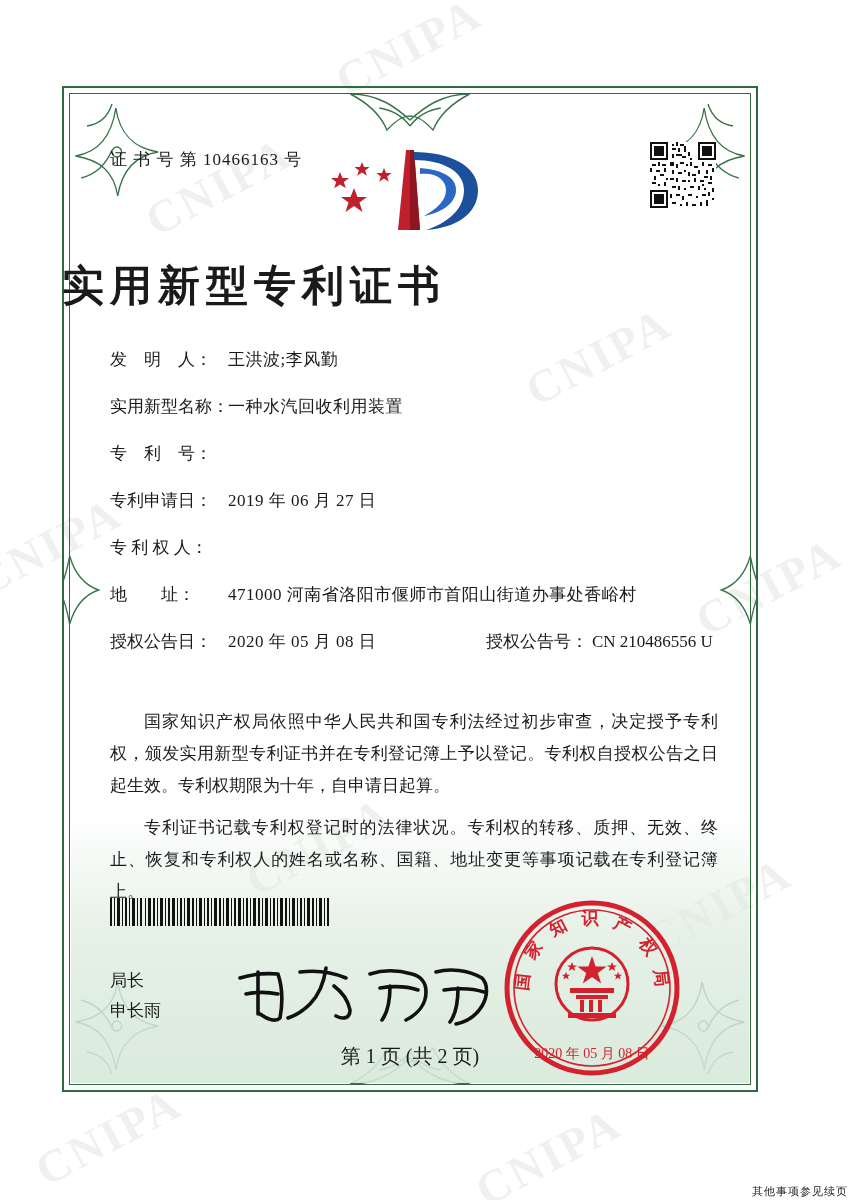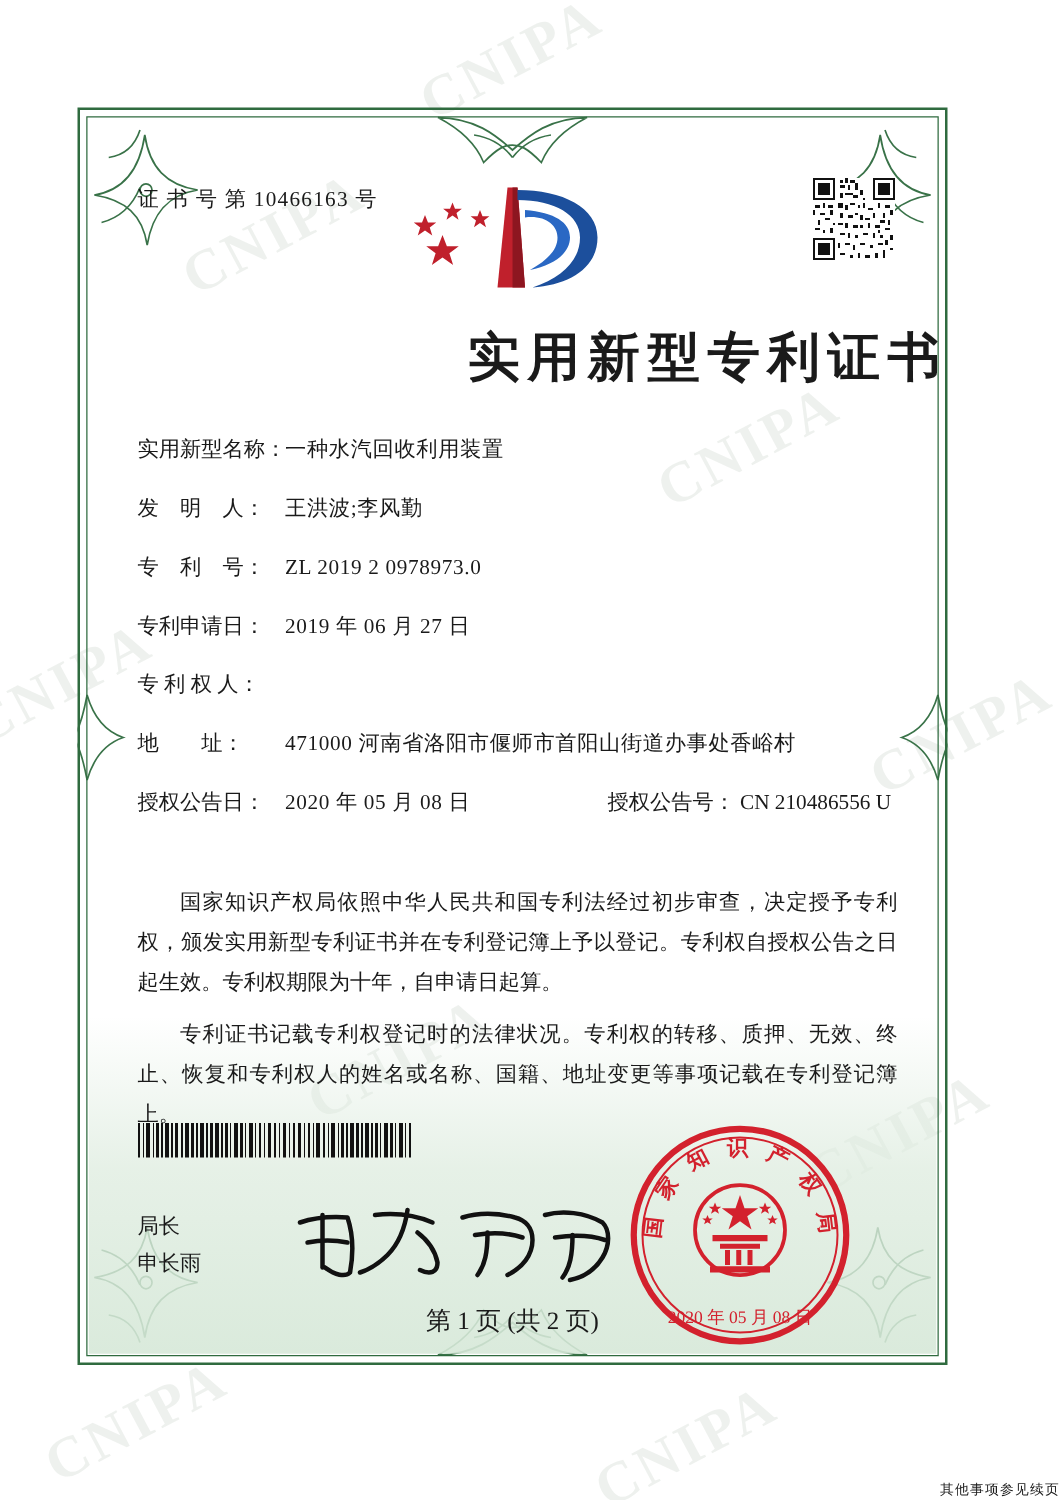--- a/index.html
+++ b/index.html
@@ -102,21 +102,21 @@
     transform: translateX(-50%);
     width: 200px;
     height: 100px;
   }
 
   .main-title {
     position: absolute;
     left: 0;
     right: 0;
     top: 172px;
-    text-align: right;
+    text-align: left;
     font-size: 42px;
     font-weight: bold;
     letter-spacing: 6px;
     font-family: "DejaVu Serif", "Liberation Serif", serif;
   }
 
   .fields {
     position: absolute;
     left: 48px;
     right: 40px;
@@ -381,30 +381,29 @@
       <polygon points="100,6 104,6 110,86 100,86" fill="#8d1620"></polygon>
 
       <path d="M104 8 C140 8 168 22 168 46 C168 70 146 84 116 86 C140 78 154 64 154 46 C154 28 134 16 104 16 Z" fill="#1c4f9c"></path>
       <path d="M110 24 C134 26 146 34 146 46 C146 58 134 68 114 72 C128 64 136 56 136 46 C136 36 126 28 110 30 Z" fill="#2a68c4"></path>
     </svg>
 
     <div class="main-title">实用新型专利证书</div>
 
     <div class="fields">
       <div class="field-row">
+        <div class="field-label">发    明    人：</div>
+        <div class="field-value">王洪波;李风勤</div>
+      </div>
+      <div class="field-row">
         <div class="field-label">实用新型名称：</div>
         <div class="field-value">一种水汽回收利用装置</div>
       </div>
       <div class="field-row">
-        <div class="field-label">发    明    人：</div>
-        <div class="field-value">王洪波;李风勤</div>
-      </div>
-      <div class="field-row">
         <div class="field-label">专    利    号：</div>
-        <div class="field-value">ZL 2019 2 0978973.0</div>
       </div>
       <div class="field-row">
         <div class="field-label">专利申请日：</div>
         <div class="field-value">2019 年 06 月 27 日</div>
       </div>
       <div class="field-row">
         <div class="field-label">专 利 权 人：</div>
       </div>
       <div class="field-row">
         <div class="field-label">地        址：</div>

